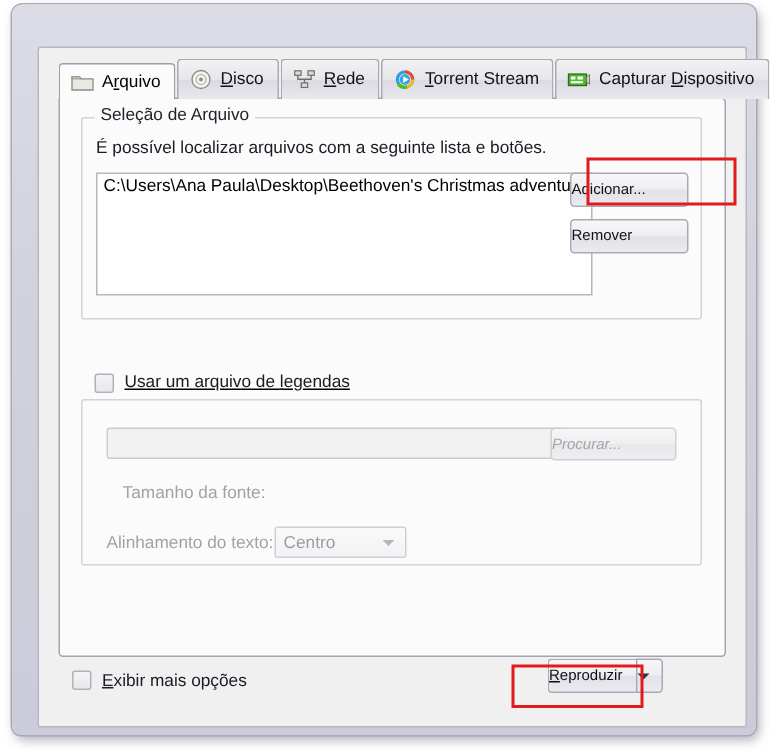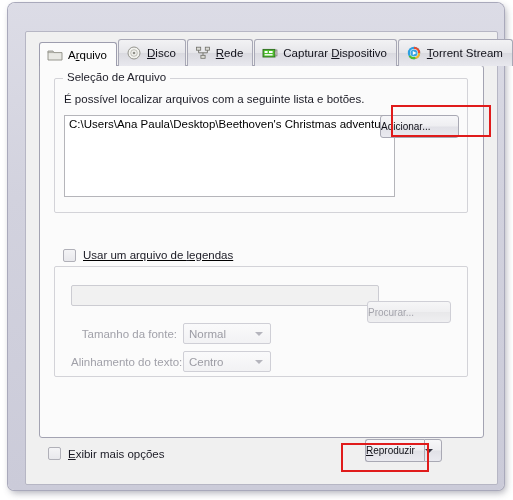--- a/index.html
+++ b/index.html
@@ -217,25 +217,26 @@
   #subs-path-input {
     position: absolute;
     left: 16px; top: 18px;
     width: 308px; height: 21px;
     border: 1px solid #ccccd2;
     background: #f1f1f1;
     border-radius: 2px;
   }
   #browse-button {
     position: absolute;
-    right: 16px; top: 34px;
+    right: 16px; top: 18px;
     width: 84px; height: 22px;
     color: #a4a4ac;
     background: linear-gradient(to bottom,#f6f6f7 0%,#efeff1 48%,#e8e8ea 52%,#efeff1 100%);
     border-color: #cfcfd6;
+    font-style: italic;
   }
   .subs-row {
     position: absolute;
     display: flex; align-items: center; justify-content: flex-end;
   }
   #font-size-row { left: 16px; top: 56px; }
   #text-align-row { left: 16px; top: 84px; }
   .subs-row .rlbl {
     width: 106px;
     text-align: right;
@@ -340,83 +341,82 @@
       <div class="tab">
         <span class="ticon">
           <svg width="16" height="14" viewBox="0 0 16 14">
             <rect x="1.5" y="1.2" width="4.2" height="3" fill="#dcdcd6" stroke="#6f6f68" stroke-width="0.8"></rect>
             <rect x="10.3" y="1.2" width="4.2" height="3" fill="#dcdcd6" stroke="#6f6f68" stroke-width="0.8"></rect>
             <rect x="5.9" y="9.3" width="4.2" height="3" fill="#dcdcd6" stroke="#6f6f68" stroke-width="0.8"></rect>
             <path d="M3.6 4.2 L3.6 6.8 L12.4 6.8 L12.4 4.2 M8 6.8 L8 9.3" stroke="#6f6f68" stroke-width="0.9" fill="none"></path>
           </svg>
         </span>
         <span class="tlabel"><u>R</u>ede</span>
-      </div>
-
-      <div class="tab">
-        <span class="ticon">
-          <svg width="16" height="14" viewBox="0 0 16 14">
-            <rect x="1" y="3.4" width="12" height="7.6" fill="#4fbe2f" stroke="#2a6b1a" stroke-width="0.9"></rect>
-            <rect x="2.6" y="5" width="3" height="2" fill="#ffffff"></rect>
-            <rect x="7" y="5" width="3.6" height="2" fill="#ffffff"></rect>
-            <rect x="2.6" y="8.1" width="8" height="1.4" fill="#ffffff"></rect>
-            <path d="M13 5.4 L15 3.6 L15 10.2 L13 8.6 Z" fill="#cfcfc8" stroke="#6f6f68" stroke-width="0.6"></path>
-          </svg>
-        </span>
-        <span class="tlabel">Capturar <u>D</u>ispositivo</span>
       </div>
 
       <div class="tab">
         <span class="ticon">
           <svg width="16" height="14" viewBox="0 0 16 14">
             <circle cx="8" cy="7" r="6.2" fill="#2f9fe0"></circle>
             <path d="M8 0.8 A6.2 6.2 0 0 1 14.2 7 L8 7 Z" fill="#e84b2c"></path>
             <path d="M14.2 7 A6.2 6.2 0 0 1 9.5 13 L8 7 Z" fill="#f2b52a"></path>
             <path d="M9.5 13 A6.2 6.2 0 0 1 2.6 10.6 L8 7 Z" fill="#4fbe2f"></path>
             <circle cx="8" cy="7" r="4" fill="#ffffff"></circle>
             <circle cx="8" cy="7" r="3.6" fill="#3aa5e0"></circle>
             <path d="M6.8 4.9 L10.6 7 L6.8 9.1 Z" fill="#ffffff"></path>
           </svg>
         </span>
         <span class="tlabel"><u>T</u>orrent Stream</span>
       </div>
+
+      <div class="tab">
+        <span class="ticon">
+          <svg width="16" height="14" viewBox="0 0 16 14">
+            <rect x="1" y="3.4" width="12" height="7.6" fill="#4fbe2f" stroke="#2a6b1a" stroke-width="0.9"></rect>
+            <rect x="2.6" y="5" width="3" height="2" fill="#ffffff"></rect>
+            <rect x="7" y="5" width="3.6" height="2" fill="#ffffff"></rect>
+            <rect x="2.6" y="8.1" width="8" height="1.4" fill="#ffffff"></rect>
+            <path d="M13 5.4 L15 3.6 L15 10.2 L13 8.6 Z" fill="#cfcfc8" stroke="#6f6f68" stroke-width="0.6"></path>
+          </svg>
+        </span>
+        <span class="tlabel">Capturar <u>D</u>ispositivo</span>
+      </div>
     </div>
 
     <div id="tab-page">
 
       <div id="file-group">
         <div id="file-group-title">Seleção de Arquivo</div>
         <div id="file-hint">É possível localizar arquivos com a seguinte lista e botões.</div>
 
         <div id="file-list">
           <div id="file-list-item">C:\Users\Ana Paula\Desktop\Beethoven's Christmas adventure - 20...</div>
         </div>
 
         <div class="btn" id="add-button">
           <span>Adicionar...</span>
+        </div>
+        <div class="btn" id="remove-button">
+          <span>Remover</span>
         </div>
       </div>
 
       <div id="subs-check-row">
         <span class="chk"></span>
         <span class="lbl">Usar um arquivo de <u>l</u>egendas</span>
       </div>
 
       <div id="subs-group">
         <div id="subs-path-input" title=""></div>
         <div class="btn" id="browse-button">
           <span>Procurar...</span>
         </div>
 
         <div class="subs-row" id="font-size-row">
           <span class="rlbl">Tamanho da fonte:</span>
-          <span class="combo">
-            <span class="cval">Normal</span>
-            <span class="carrow"></span>
-          </span>
         </div>
 
         <div class="subs-row" id="text-align-row">
           <span class="rlbl">Alinhamento do texto:</span>
           <span class="combo">
             <span class="cval">Centro</span>
             <span class="carrow"></span>
           </span>
         </div>
       </div>

